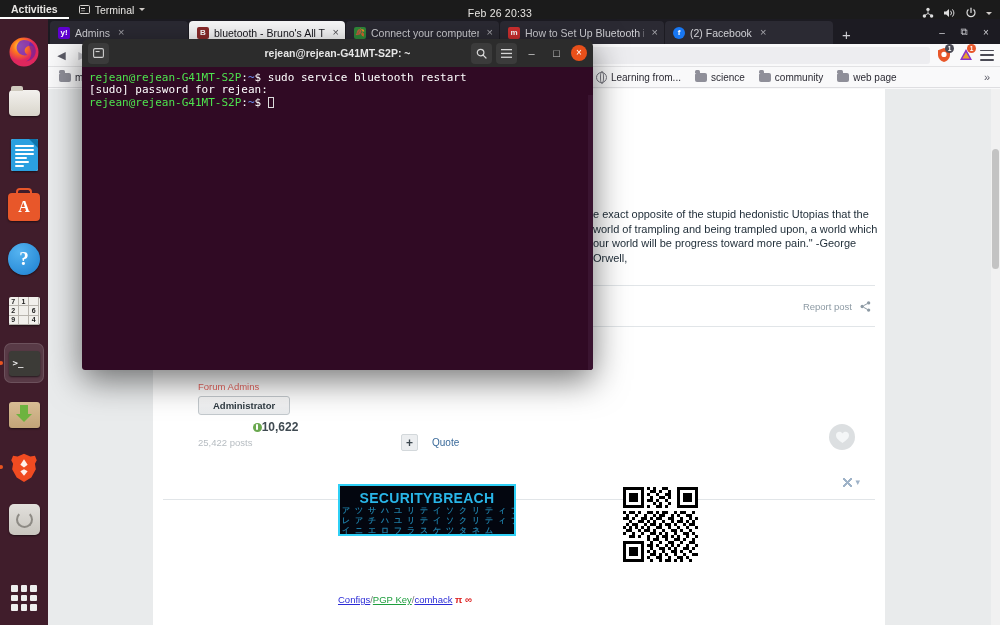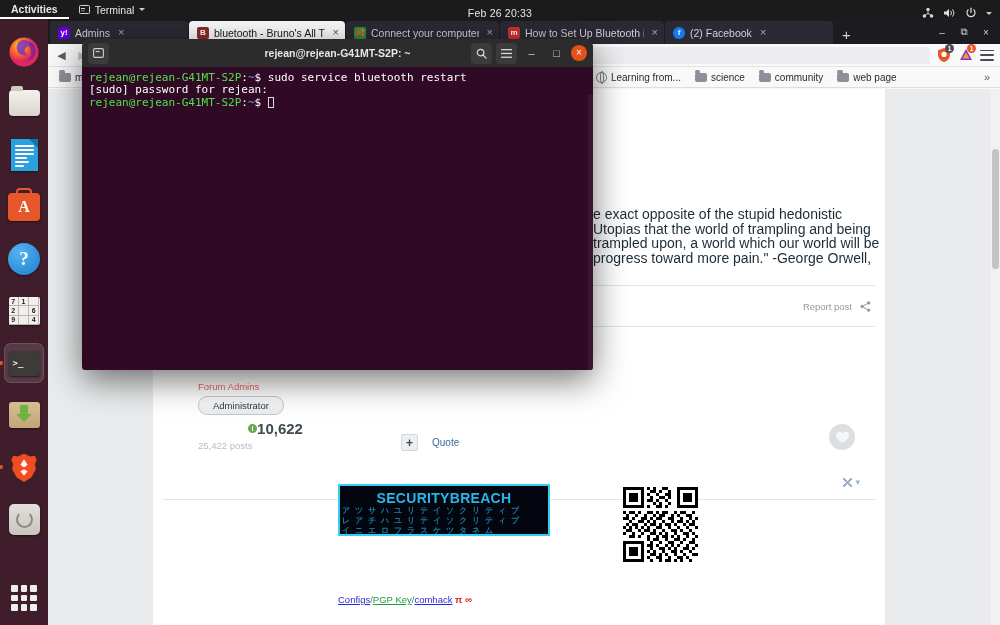--- a/index.html
+++ b/index.html
@@ -96,43 +96,43 @@
   .bm { display:flex; align-items:center; gap:4px; padding:1px 5px; border-radius:3px; white-space:nowrap;}
   .folder { width:12px;height:9px;background:#8f8f99;border-radius:1.5px 2px 2px 2px; position:relative; flex:none;}
   .folder:before{content:"";position:absolute;top:-2.5px;left:0;width:5.5px;height:3px;background:#8f8f99;border-radius:1.5px 1.5px 0 0;}
   .globe{width:11px;height:11px;border-radius:50%;border:1.4px solid #76767f;position:relative;flex:none;}
   .globe:after{content:"";position:absolute;left:3.2px;top:-1.4px;width:2.4px;height:11px;border:1.2px solid #76767f;border-radius:50%;}
   .chevs { margin-left:auto; color:#5b5b66; font-size:11px; padding-right:4px;}
 
   
   .page { position:absolute; left:0; top:70px; width:952px; height:536px; background:#e9ebec; overflow:hidden;}
   .paper { position:absolute; left:105px; top:0; width:732px; height:536px; background:#fff; }
-  .quote { position:absolute; left:440px; top:118px; width:292px; font-size:14px; line-height:14.6px; color:#1d2b36;}
+  .quote { position:absolute; left:440px; top:118px; width:292px; font-size:11px; line-height:14.6px; color:#1d2b36;}
   .reportrow { position:absolute; right:14px; top:212px; display:flex; align-items:center; gap:8px; font-size:9.5px; color:#8d9aa4;}
   .hr { position:absolute; left:0; right:0; height:1px; background:#e1e5e8; }
   .avatarblk { position:absolute; left:45px; top:292px; width:155px; text-align:left;}
   .aname { font-size:9.5px; color:#e8635c; }
-  .rolebadge { display:inline-block; margin-top:4px; padding:3px 14px; font-size:9.5px; font-weight:400; color:#2f3b42;
-               background:linear-gradient(#fbfbfb,#e9ebed); border:1px solid #c3c9cd; border-radius:9px;}
-  .repline { margin-top:5px; font-size:15px; font-weight:700; color:#3f4a51; display:flex; align-items:center; justify-content:center; gap:0;}
+  .rolebadge { display:inline-block; margin-top:4px; padding:3px 14px; font-size:9.5px; font-weight:700; color:#2f3b42;
+               background:linear-gradient(#fbfbfb,#e9ebed); border:1px solid #c3c9cd; border-radius:3px;}
+  .repline { margin-top:5px; font-size:12px; font-weight:700; color:#3f4a51; display:flex; align-items:center; justify-content:center; gap:0;}
   .repdot { width:9px;height:9px;border-radius:50%;background:#6aa84f;position:relative;flex:none;}
   .repdot:after{content:"";position:absolute;left:3.6px;top:1.6px;width:1.6px;height:5.6px;background:#fff;border-radius:1px;}
   .postcount { margin-top:3px; font-size:9.5px; color:#b6bcc1;}
   .actionrow { position:absolute; left:248px; top:345px; display:flex; align-items:center; gap:14px;}
   .plusbtn { width:17px;height:17px;background:#eceef0;border:1px solid #d3d8db;border-radius:2px;
              display:flex;align-items:center;justify-content:center;font:700 12px "Liberation Sans",sans-serif;color:#3c474e;}
   .quotelink { font-size:10px; color:#3a6a9a; }
   .heart { position:absolute; right:30px; top:335px; width:26px;height:26px;border-radius:50%;background:#dcdfe1;
            display:flex;align-items:center;justify-content:center;color:#f4f6f7;font-size:14px;}
   .brokenimg { position:absolute; right:25px; top:388px; display:flex; align-items:center; gap:3px; }
   .bi-glyph{width:9px;height:9px;background:
       linear-gradient(45deg,transparent 40%,#9fb3c8 40%,#9fb3c8 60%,transparent 60%),
       linear-gradient(-45deg,transparent 40%,#9fb3c8 40%,#9fb3c8 60%,transparent 60%);}
   .sigblk { position:absolute; left:185px; top:395px; }
-  .sbbanner { width:212px; height:52px; border:2px solid #2fd0f6; background:#03060f; position:relative; overflow:hidden;}
+  .sbbanner { width:178px; height:52px; border:2px solid #2fd0f6; background:#03060f; position:relative; overflow:hidden;}
   .sbtitle { position:absolute; left:0; right:0; top:4px; text-align:center;
              font:700 14px "Liberation Sans",sans-serif; letter-spacing:.3px; color:#29b6e8; }
   .matrix { position:absolute; left:0; right:0; top:20px; bottom:0; overflow:hidden;
             font:700 8px "DejaVu Sans Mono",monospace; color:#1f7fa8; line-height:10px; opacity:.95; white-space:pre; padding-left:2px;}
   .qr { position:absolute; left:285px; top:3px; width:75px; height:75px; }
   .siglinks { position:absolute; left:0; top:110px; font-size:9.5px; }
   .siglinks a { text-decoration:underline; }
   .l-blue{color:#2b2bd6;margin-top:16px;} .l-green{color:#1e9e3e;} .l-red{color:#d22;}
   .slash{color:#777;}
 

